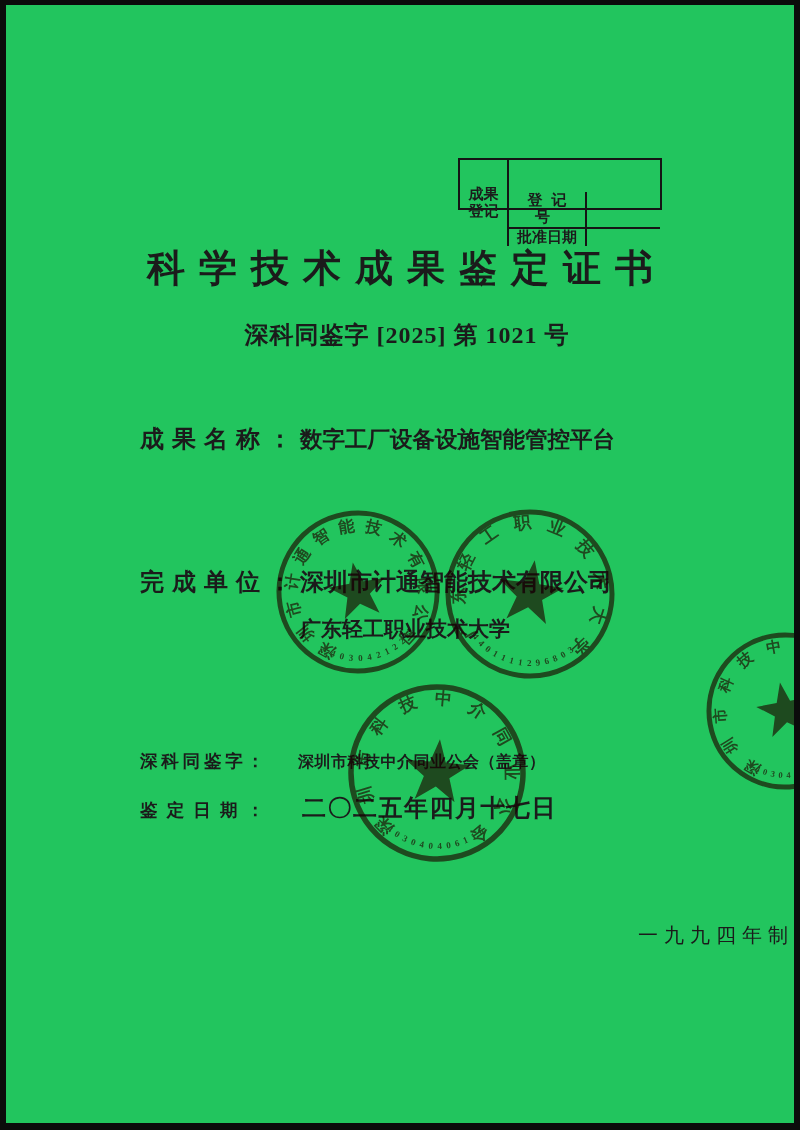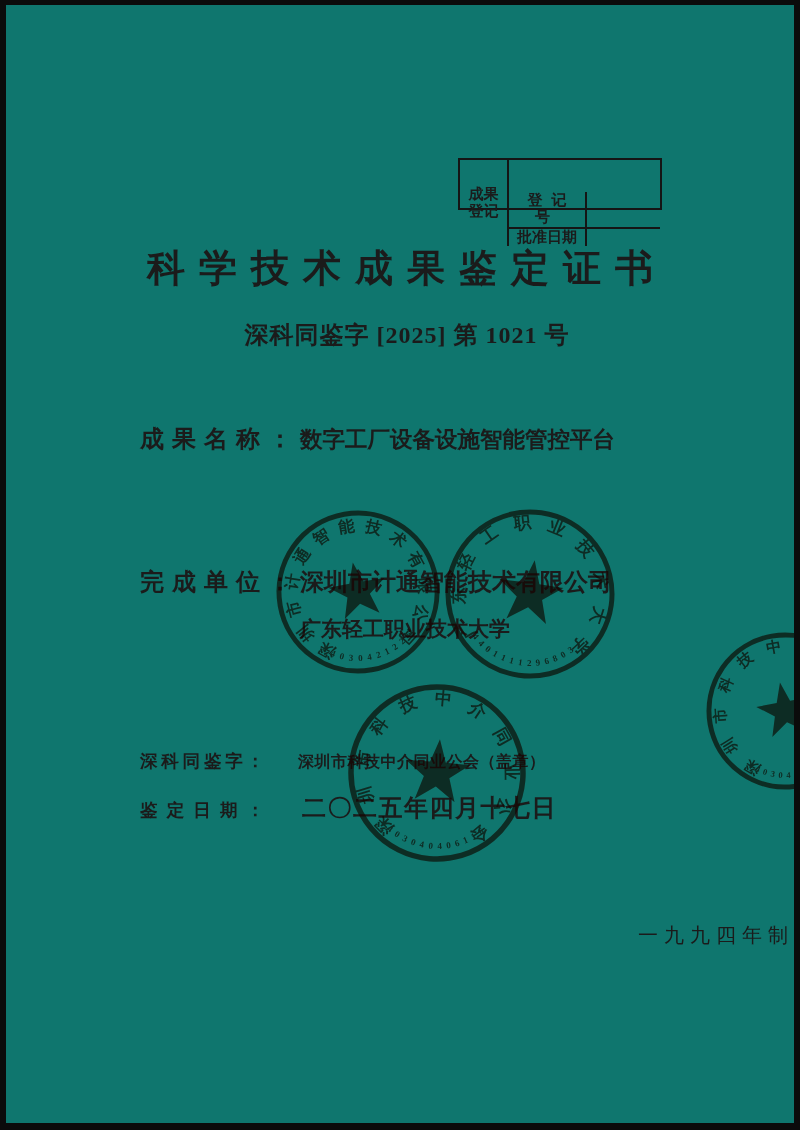--- a/index.html
+++ b/index.html
@@ -3,21 +3,21 @@
 <meta charset="utf-8">
 <style>
   html,body{margin:0;padding:0;}
   body{
     width:800px;height:1130px;position:relative;background:#0b0b0b;
     font-family:"Liberation Serif","DejaVu Serif",serif;color:#1b1b1b;
     overflow:hidden;
   }
   .page{
     position:absolute;left:6px;top:5px;right:6px;bottom:7px;
-    background:#0f766e;overflow:hidden;
+    background:#22c55e;overflow:hidden;
   }
   .serif{font-family:"Liberation Serif","DejaVu Serif",serif;}
 
   
   .reg-table{
     position:absolute;left:452px;top:153px;width:200px;height:48px;
     display:grid;grid-template-columns:49px 78px 73px;grid-template-rows:1fr 1fr;
     border:2px solid #151515;font-weight:bold;font-size:15px;line-height:1.15;
   }
   .reg-cell{display:flex;align-items:center;justify-content:center;text-align:center;}

